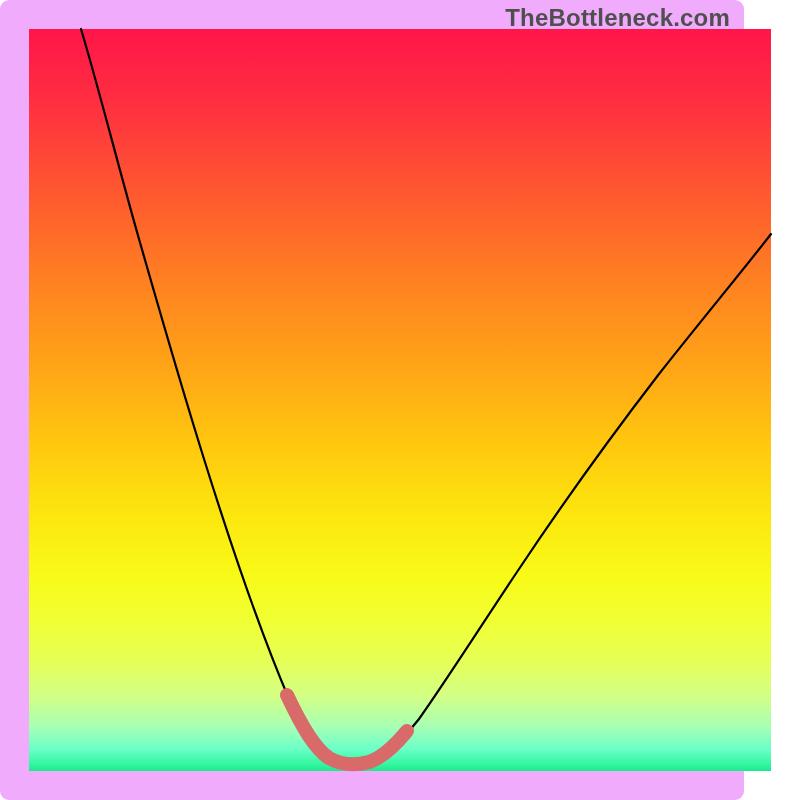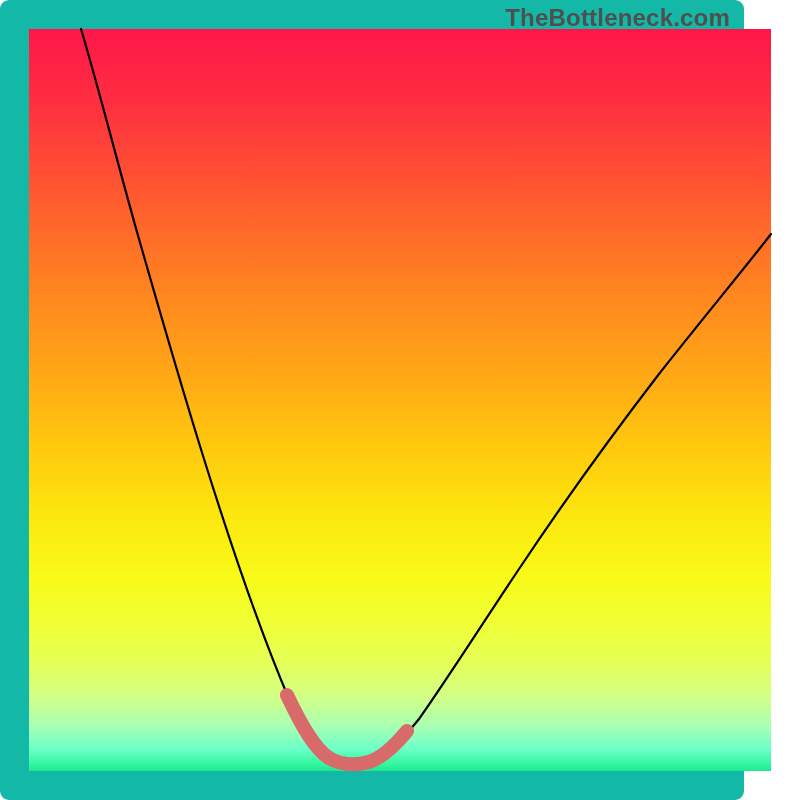--- a/index.html
+++ b/index.html
@@ -6,21 +6,21 @@
     margin: 0;
     padding: 0;
     width: 800px;
     height: 800px;
     overflow: hidden;
     font-family: Arial, Helvetica, sans-serif;
   }
   .frame {
     width: 744px;
     height: 800px;
-    background: #14b8a6;
+    background: #f0abfc;
     position: relative;
     border-radius: 9px;
   }
   .watermark {
     position: absolute;
     top: 4px;
     right: 14px;
     color: #4f4f4f;
     font-size: 24px;
     font-weight: 600;

